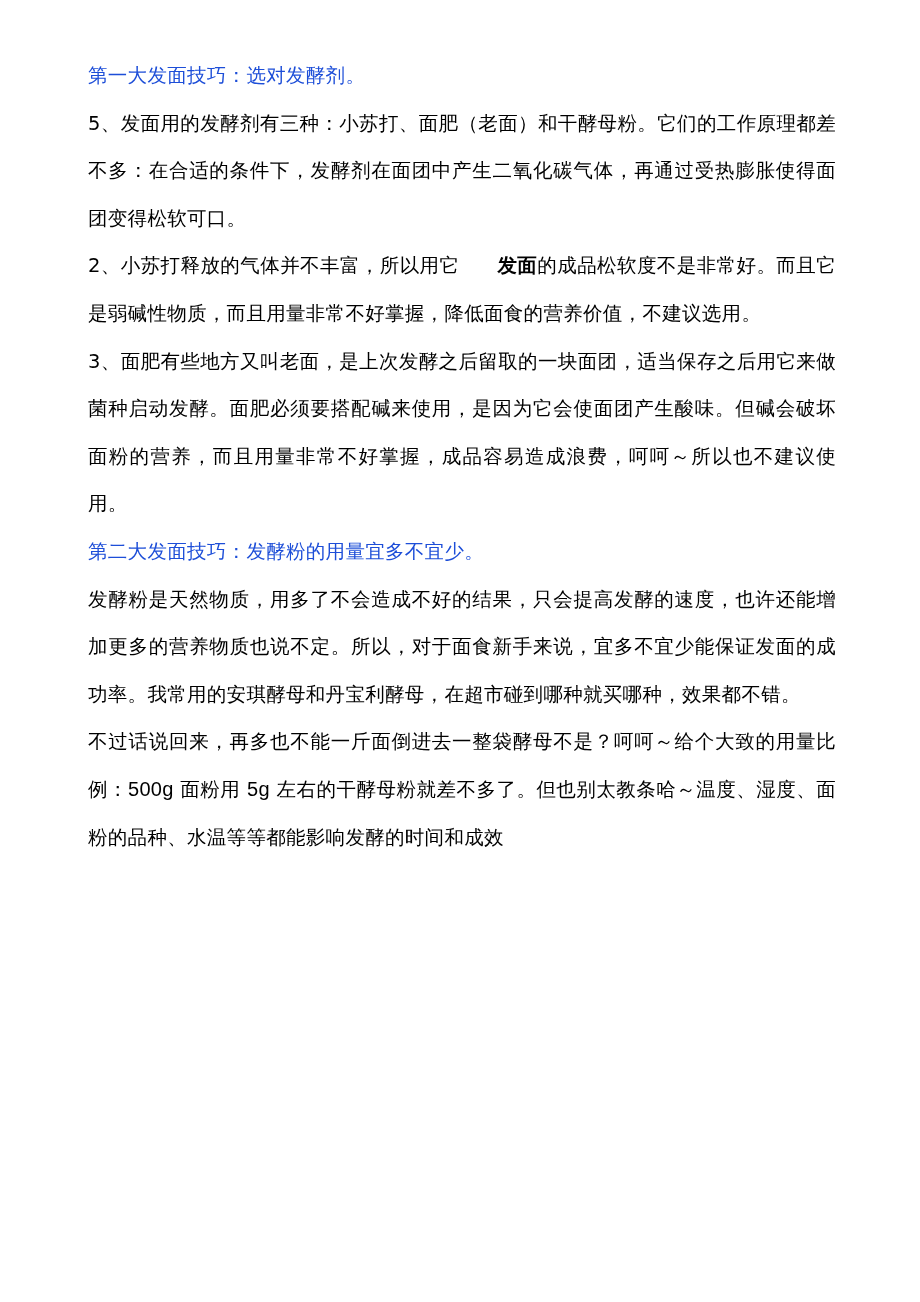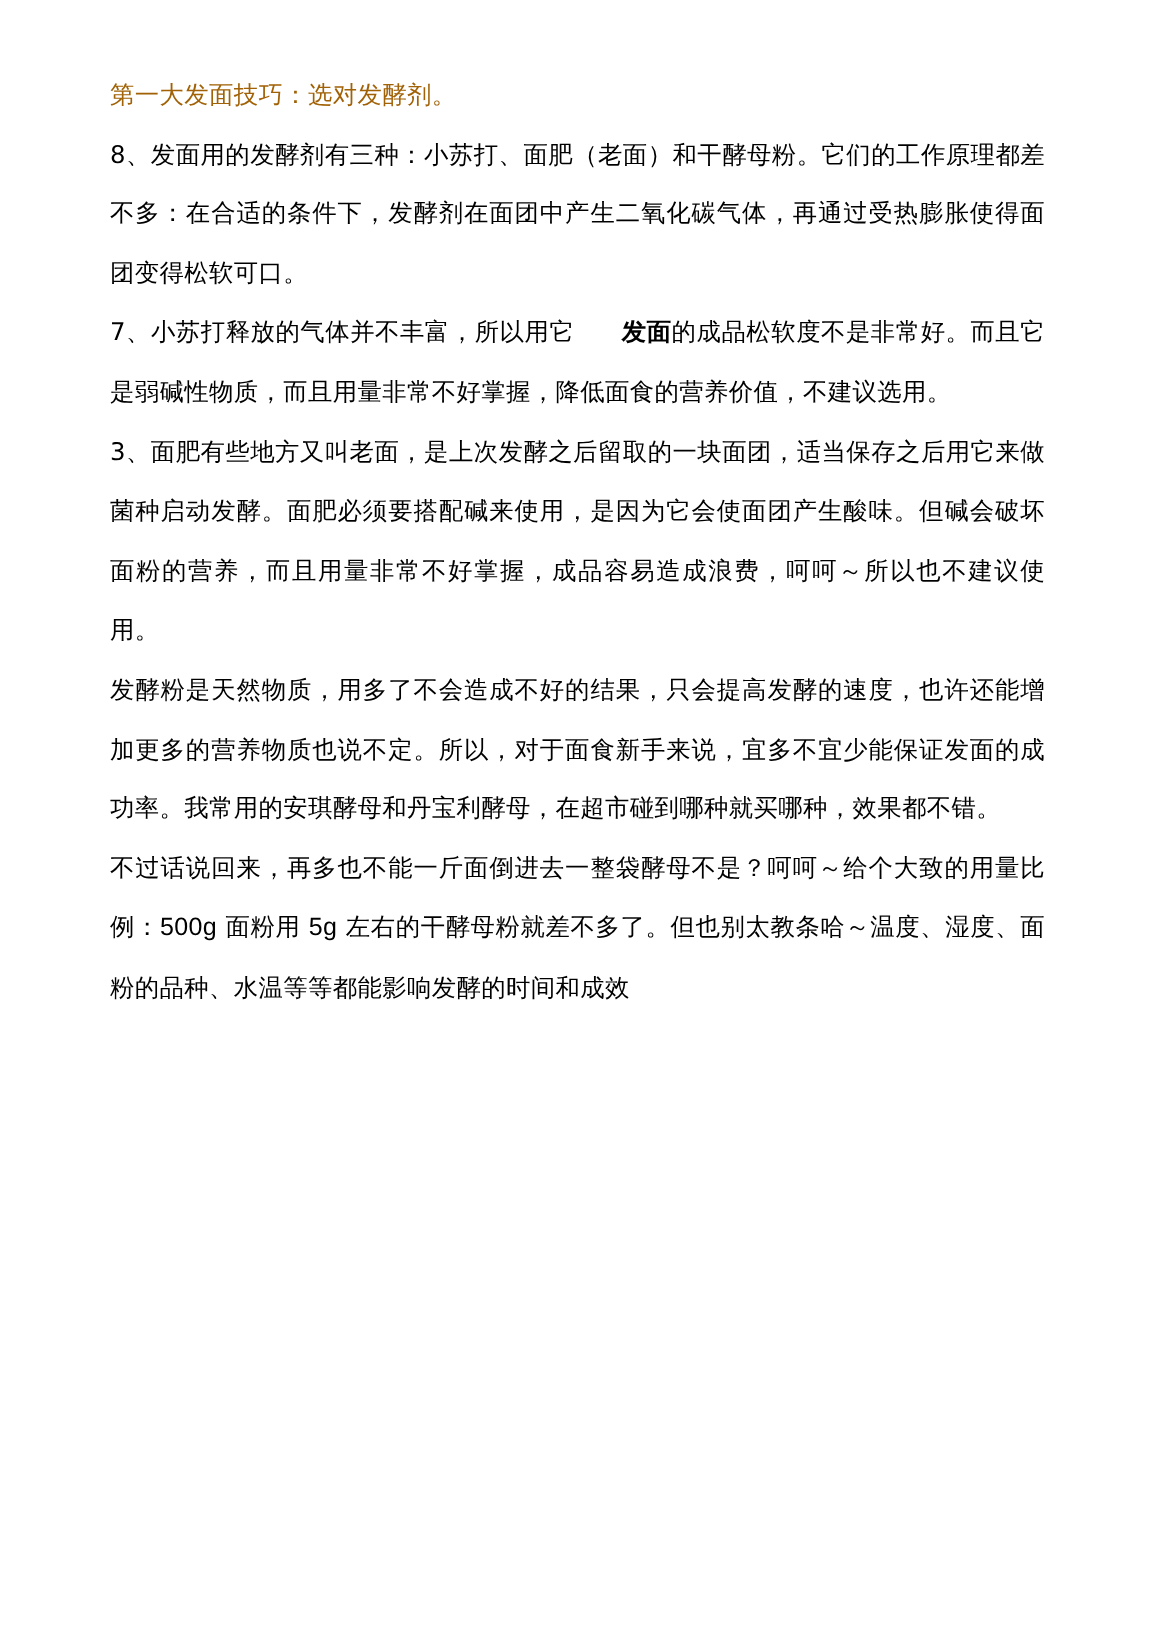--- a/index.html
+++ b/index.html
@@ -23,44 +23,45 @@
     }
     .para {
       font-size: 19.5px;
       line-height: 47.6px;
       margin: 0;
       letter-spacing: 0.3px;
       text-align: justify;
       word-break: break-all;
     }
     .heading {
-      color: #a16207;
+      color: #1d4ed8;
     }
     .bold {
       font-weight: bold;
       margin-left: 38px;
     }
     .latin {
       font-family: "Liberation Sans", sans-serif;
       font-size: 20px;
     }
   </style>
 </head>
 <body>
 
 <div class="page">
 
   <p class="para heading">第一大发面技巧：选对发酵剂。</p>
 
-  <p class="para">8、发面用的发酵剂有三种：小苏打、面肥（老面）和干酵母粉。它们的工作原理都差不多：在合适的条件下，发酵剂在面团中产生二氧化碳气体，再通过受热膨胀使得面团变得松软可口。</p>
+  <p class="para">5、发面用的发酵剂有三种：小苏打、面肥（老面）和干酵母粉。它们的工作原理都差不多：在合适的条件下，发酵剂在面团中产生二氧化碳气体，再通过受热膨胀使得面团变得松软可口。</p>
 
-  <p class="para"><span>7、小苏打释放的气体并不丰富，所以用它</span><span class="bold">发面</span><span>的成品松软度不是非常好。而且它是弱碱性物质，而且用量非常不好掌握，降低面食的营养价值，不建议选用。</span></p>
+  <p class="para"><span>2、小苏打释放的气体并不丰富，所以用它</span><span class="bold">发面</span><span>的成品松软度不是非常好。而且它是弱碱性物质，而且用量非常不好掌握，降低面食的营养价值，不建议选用。</span></p>
 
   <p class="para">3、面肥有些地方又叫老面，是上次发酵之后留取的一块面团，适当保存之后用它来做菌种启动发酵。面肥必须要搭配碱来使用，是因为它会使面团产生酸味。但碱会破坏面粉的营养，而且用量非常不好掌握，成品容易造成浪费，呵呵～所以也不建议使用。</p>
 
 
 
+  <p class="para heading">第二大发面技巧：发酵粉的用量宜多不宜少。</p>
 
   <p class="para">发酵粉是天然物质，用多了不会造成不好的结果，只会提高发酵的速度，也许还能增加更多的营养物质也说不定。所以，对于面食新手来说，宜多不宜少能保证发面的成功率。我常用的安琪酵母和丹宝利酵母，在超市碰到哪种就买哪种，效果都不错。</p>
 
   <p class="para"><span>不过话说回来，再多也不能一斤面倒进去一整袋酵母不是？呵呵～给个大致的用量比例：</span><span class="latin">500g</span><span> 面粉用 </span><span class="latin">5g</span><span> 左右的干酵母粉就差不多了。但也别太教条哈～温度、湿度、面粉的品种、水温等等都能影响发酵的时间和成效</span></p>
 
 </div>
 
 </body></html>

